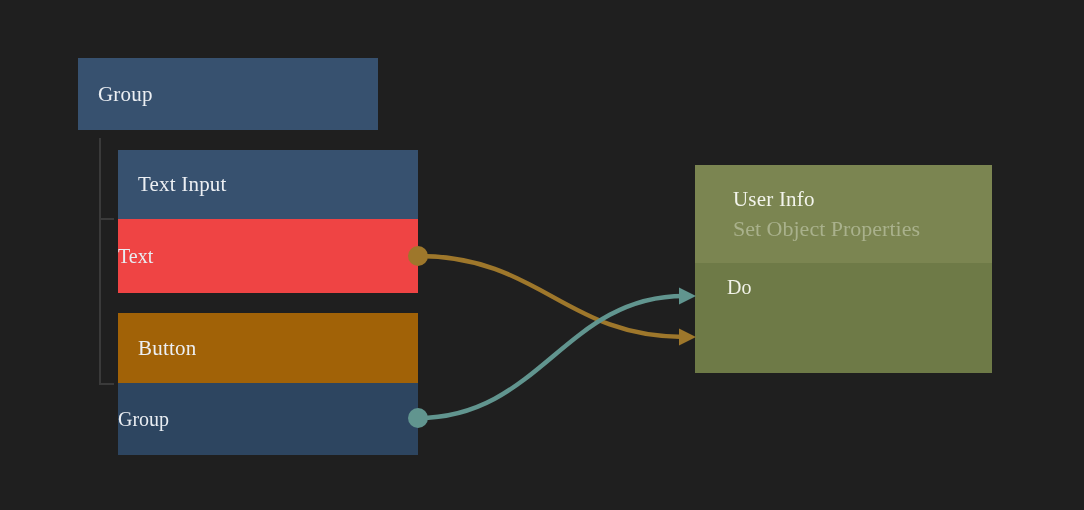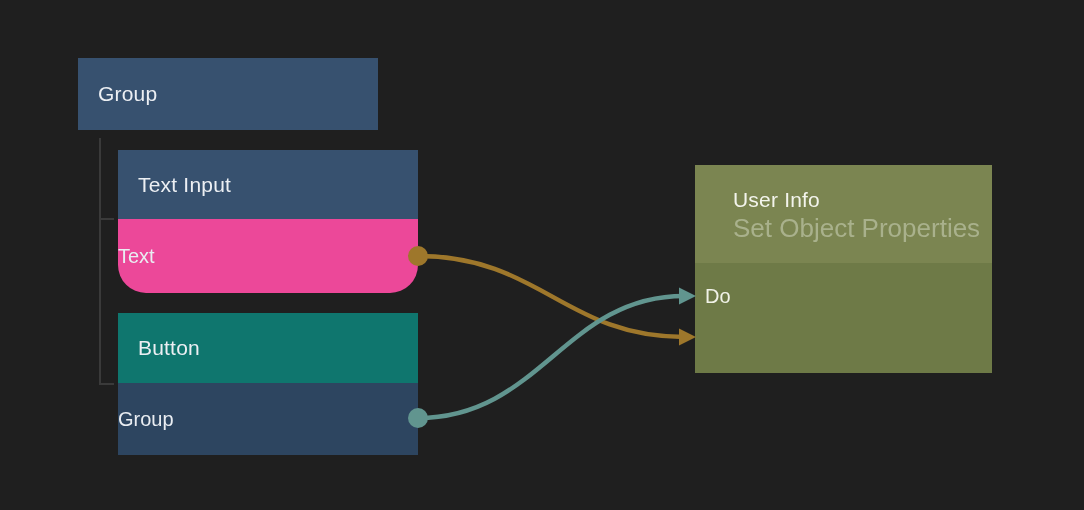--- a/index.html
+++ b/index.html
@@ -1,51 +1,51 @@
 <!DOCTYPE html>
 <html><head>
 <meta charset="utf-8">
 <style>
   html,body{margin:0;padding:0;background:#1f1f1f;}
   .canvas{
     position:relative;width:1044px;height:510px;overflow:hidden;
     background:#1f1f1f;
-    font-family:Liberation Sans, sans-serif;
+    font-family:Liberation Serif, serif;
   }
   .wire-layer{position:absolute;left:0;top:0;width:1084px;height:510px;pointer-events:none;}
   .node{position:absolute;box-sizing:border-box;}
   .node-header{display:flex;align-items:center;padding-left:20px;box-sizing:border-box;}
   .node-title{font-size:21px;color:#eceff3;letter-spacing:.2px;}
   
   .group-node{left:78px;top:58px;width:300px;height:72px;background:#37516f;}
   
-  .text-input-node{left:118px;top:150px;width:300px;height:143px;background:#ec4899;border-radius:28px;}
+  .text-input-node{left:118px;top:150px;width:300px;height:143px;background:#ef4444;}
   .text-input-node .node-header{height:69px;background:#37516f;}
   .text-input-node .node-body{height:74px;}
   
   .button-node{left:118px;top:313px;width:300px;height:142px;background:#2d4560;}
-  .button-node .node-header{height:70px;background:#0f766e;}
+  .button-node .node-header{height:70px;background:#a16207;}
   .button-node .node-body{height:72px;}
   .port-row-out{
     height:100%;display:flex;align-items:center;
     padding-right:21px;box-sizing:border-box;
   }
   .port-label{font-size:20px;color:#e9edf2;}
   
   .user-info-node{left:695px;top:165px;width:297px;height:208px;background:#6e7a47;}
   .user-info-node .node-header{
     height:98px;background:#7b8551;flex-direction:column;align-items:flex-start;
     justify-content:center;padding-left:38px;
   }
   .user-info-node .node-title{color:#f3f4ec;line-height:29px;}
-  .node-subtitle{font-size:26px;color:#a9b18c;line-height:29px;}
+  .node-subtitle{font-size:22px;color:#a9b18c;line-height:29px;}
   .user-info-body{padding-top:13px;}
   .port-row-in{
-    height:41px;display:flex;align-items:center;justify-content:flex-start;
-    padding-left:10px;box-sizing:border-box;
+    height:41px;display:flex;align-items:flex-start;justify-content:flex-start;
+    padding-left:32px;box-sizing:border-box;
   }
   .port-row-in .port-label{color:#f1f2e8;}
 </style>
 </head>
 <body>
 
 <div class="canvas">
 
   <div class="node group-node node-header">
     <span class="node-title">Group</span>

